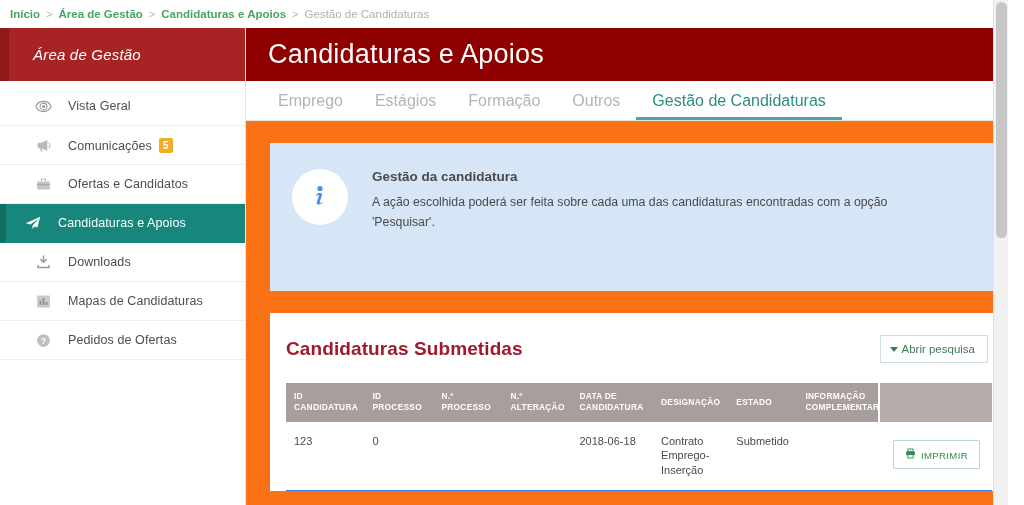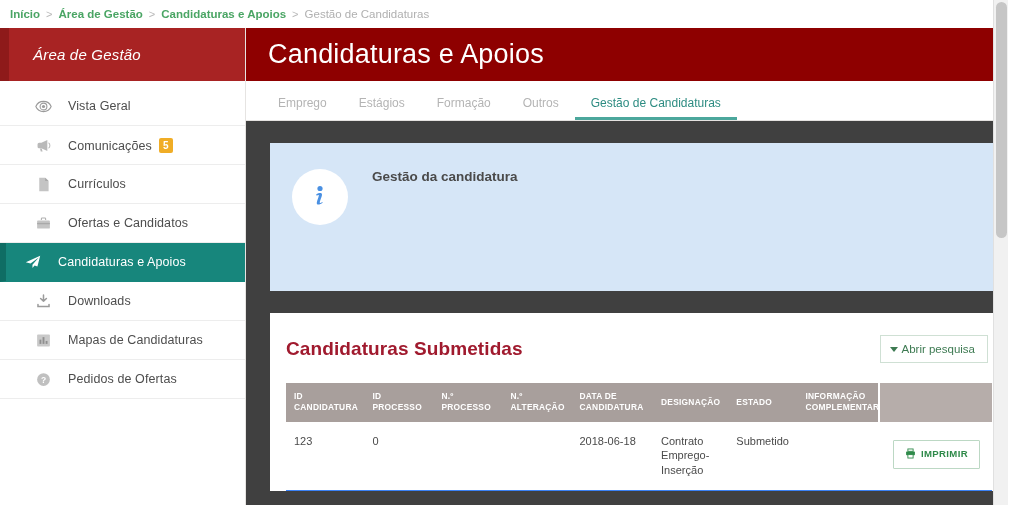--- a/index.html
+++ b/index.html
@@ -154,37 +154,37 @@
   
   .tabbar {
     height: 40px;
     background: #ffffff;
     display: flex;
     align-items: flex-end;
     padding-left: 16px;
     border-bottom: 1px solid #e4e2e0;
   }
   .tab {
-    font-size: 12px;
+    font-size: 16px;
     color: #b4b4b4;
     padding: 0 16px 8px 16px;
     cursor: pointer;
     white-space: nowrap;
     border-bottom: 3px solid transparent;
     line-height: 1;
   }
   .tab.active {
     color: #2d8c82;
     border-bottom-color: #4ba79c;
   }
 
   
   .content {
     flex: 1;
-    background: #404040;
+    background: #f97316;
     padding: 22px 16px 0 24px;
     overflow: hidden;
   }
 
   
   .info-panel {
     background: #d6e6f7;
     display: flex;
     align-items: flex-start;
     padding: 22px 24px 26px 22px;
@@ -287,27 +287,27 @@
     line-height: 1.34;
     border-bottom: 1px solid #3b82f6;
   }
   table.data tbody td.td-action {
     text-align: center;
     vertical-align: middle;
     padding-top: 10px;
   }
   .btn-print {
     display: inline-flex;
-    align-items: flex-start;
+    align-items: flex-end;
     gap: 5px;
     background: #ffffff;
     border: 1px solid #bcd8c4;
     color: #2f8a4a;
     font-size: 9.6px;
-    font-weight: 700;
+    font-weight: 400;
     letter-spacing: .35px;
     padding: 7px 11px;
     cursor: pointer;
     font-family: "Liberation Sans", sans-serif;
     white-space: nowrap;
     border-radius: 1px;
   }
 
   
   .scrollbar {
@@ -364,29 +364,20 @@
           <span class="nav-icon">
             <svg width="17" height="17" viewBox="0 0 20 20">
                 <path d="M14.5 3.5v13l-7-3.2H4.8A1.8 1.8 0 013 11.5v-3a1.8 1.8 0 011.8-1.8h2.7l7-3.2z" fill="#b9b9b9"></path>
                 <path d="M5.8 13.6l1 3.6h2.1l-1-3.6z" fill="#b9b9b9"></path>
                 <path d="M16.3 7.2c.8.5 1.2 1.5 1.2 2.8s-.4 2.3-1.2 2.8" fill="none" stroke="#b9b9b9" stroke-width="1.2" stroke-linecap="round"></path>
               </svg>
           </span>
           <span class="nav-label"><span>Comunicações</span><span class="badge">5</span></span>
         </div>
 
-        <div class="nav-item">
-          <span class="nav-icon">
-            <svg width="17" height="17" viewBox="0 0 20 20">
-                <path d="M5 2h7l4 4v12H5z" fill="#c4c4c4"></path>
-                <path d="M12 2v4h4z" fill="#a9a9a9"></path>
-              </svg>
-          </span>
-          <span class="nav-label">Currículos</span>
-        </div>
 
         <div class="nav-item">
           <span class="nav-icon">
             <svg width="17" height="17" viewBox="0 0 20 20">
                 <rect x="2.5" y="6.5" width="15" height="9.5" rx="1" fill="#c4c4c4"></rect>
                 <path d="M7.5 6V4.4c0-.5.4-.9.9-.9h3.2c.5 0 .9.4.9.9V6" fill="none" stroke="#b0b0b0" stroke-width="1.3"></path>
                 <rect x="2.5" y="9.3" width="15" height="1.6" fill="#a9a9a9"></rect>
               </svg>
           </span>
           <span class="nav-label">Ofertas e Candidatos</span>
@@ -454,20 +445,21 @@
 
         <div class="info-panel">
           <div class="info-icon-wrap">
             <svg width="34" height="34" viewBox="0 0 34 34">
               <circle cx="17" cy="8.5" r="2.6" fill="#4a90e2"></circle>
               <path d="M13.2 14.2c2.2-1.2 4.6-1.6 5.4-.8.9.9.2 2.6-.7 5.2-.7 2-1.4 3.9-1 4.3.4.4 1.4-.2 2.3-.9l.5.8c-2.1 1.6-4.7 2.3-5.6 1.4-.8-.8-.1-2.8.8-5.4.6-1.8 1.2-3.5.8-3.8-.3-.3-1.2.2-2 .8z" fill="#4a90e2"></path>
             </svg>
           </div>
           <div class="info-body">
             <p class="info-title">Gestão da candidatura</p>
+            <p class="info-text">A ação escolhida poderá ser feita sobre cada uma das candidaturas encontradas com a opção 'Pesquisar'.</p>
           </div>
         </div>
 
         <div class="card">
           <div class="card-head">
             <h2 class="card-title">Candidaturas Submetidas</h2>
             <button class="btn-outline"><span class="caret"></span><span>Abrir pesquisa</span></button>
           </div>
 
           <div class="tbl-wrap">

